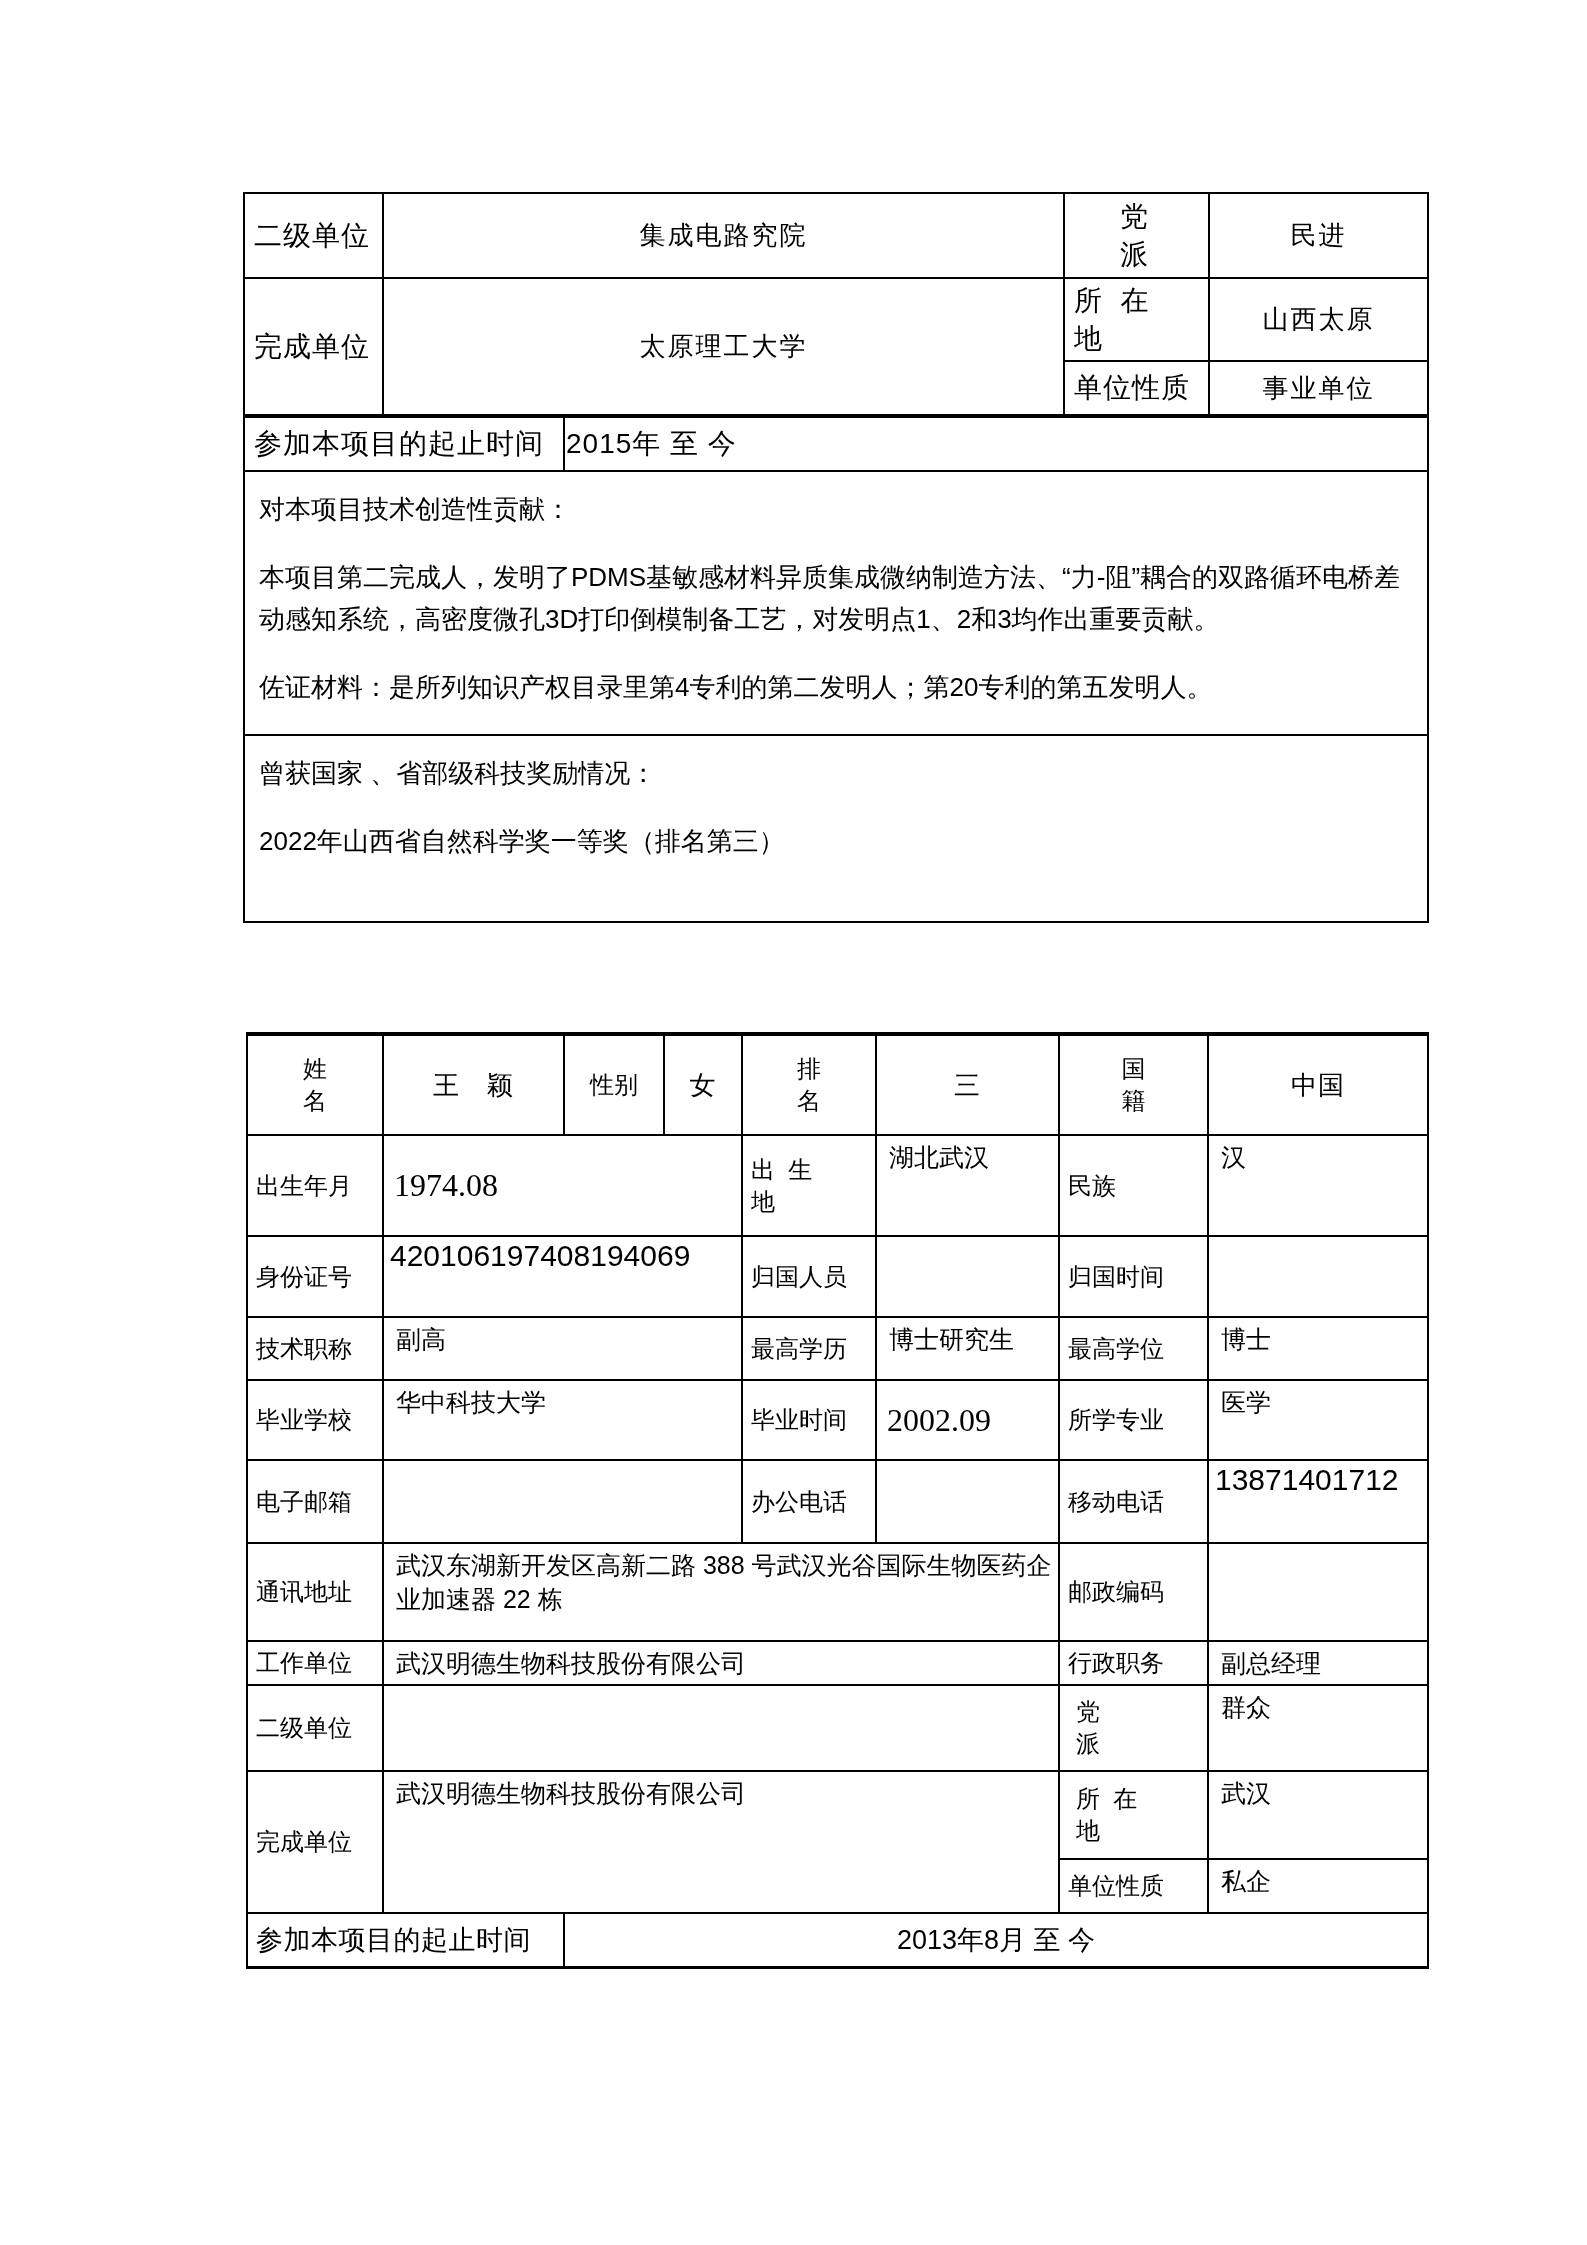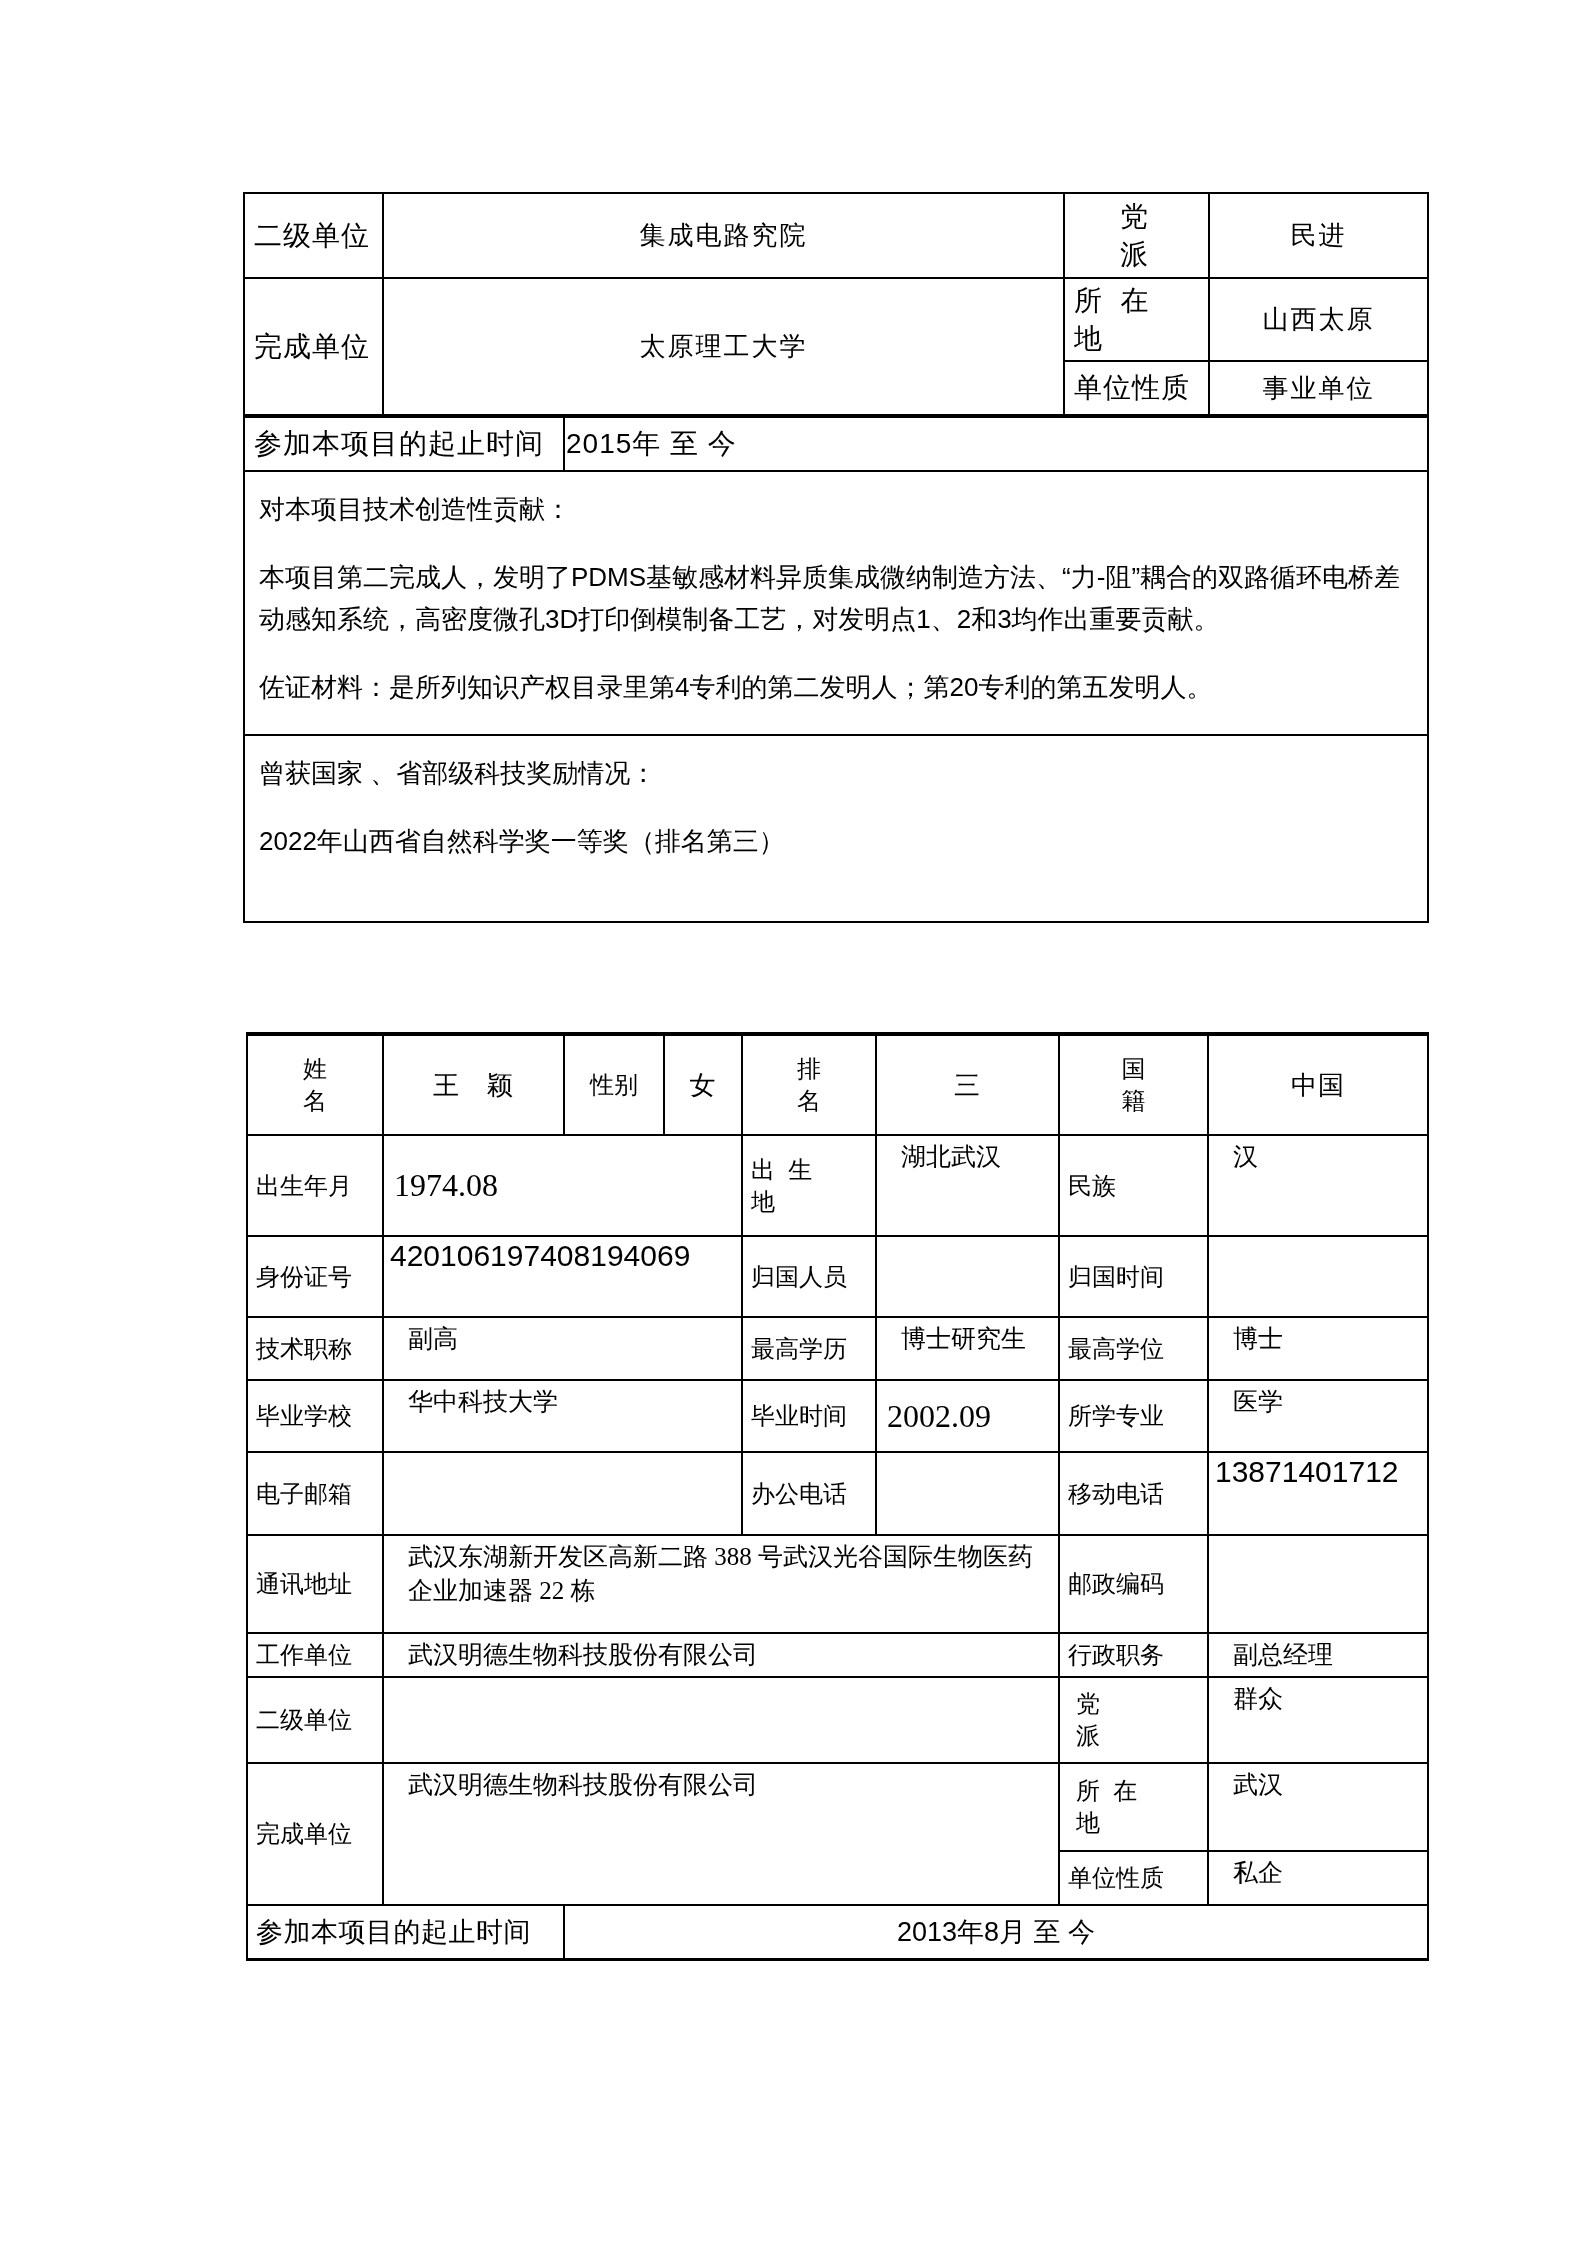--- a/index.html
+++ b/index.html
@@ -43,23 +43,23 @@
   #table2 { position: absolute; left: 246px; top: 1032px; width: 1181px; }
   #table2 tr:first-child td { border-top-width: 4px; }
   #table2 tr:last-child td  { border-bottom-width: 3px; }
   #table2 .l2 {
     font-size: 24px; text-align: left; vertical-align: middle;
     padding: 0 2px 0 8px;
   }
   #table2 .l2c { text-align: center; vertical-align: middle; padding: 0; }
   #table2 .l2p { padding-left: 16px; }
   #table2 .v2 {
-    font-family: Liberation Serif, serif;
+    font-family: Liberation Sans, sans-serif;
     font-size: 25px; text-align: left; vertical-align: top;
-    padding: 4px 6px 0 24px; line-height: 34px;
+    padding: 4px 6px 0 12px; line-height: 34px;
   }
   #table2 .vc {
     font-family: "Liberation Serif", serif;
     font-size: 26px; text-align: center; vertical-align: middle;
     letter-spacing: 1px; padding: 0;
   }
   #table2 .vm {
     font-family: "Liberation Serif", serif;
     font-size: 32px; text-align: left; vertical-align: middle;
     padding: 0 0 0 10px;
@@ -171,21 +171,21 @@
       <td class="v2"></td>
     </tr>
     <tr style="height:63px">
       <td class="l2">技术职称</td>
       <td class="v2" colspan="3">副高</td>
       <td class="l2">最高学历</td>
       <td class="v2">博士研究生</td>
       <td class="l2">最高学位</td>
       <td class="v2">博士</td>
     </tr>
-    <tr style="height:72px">
+    <tr style="height:80px">
       <td class="l2">毕业学校</td>
       <td class="v2" colspan="3">华中科技大学</td>
       <td class="l2">毕业时间</td>
       <td class="vm">2002.09</td>
       <td class="l2">所学专业</td>
       <td class="v2">医学</td>
     </tr>
     <tr style="height:83px">
       <td class="l2">电子邮箱</td>
       <td class="v2" colspan="3"></td>

